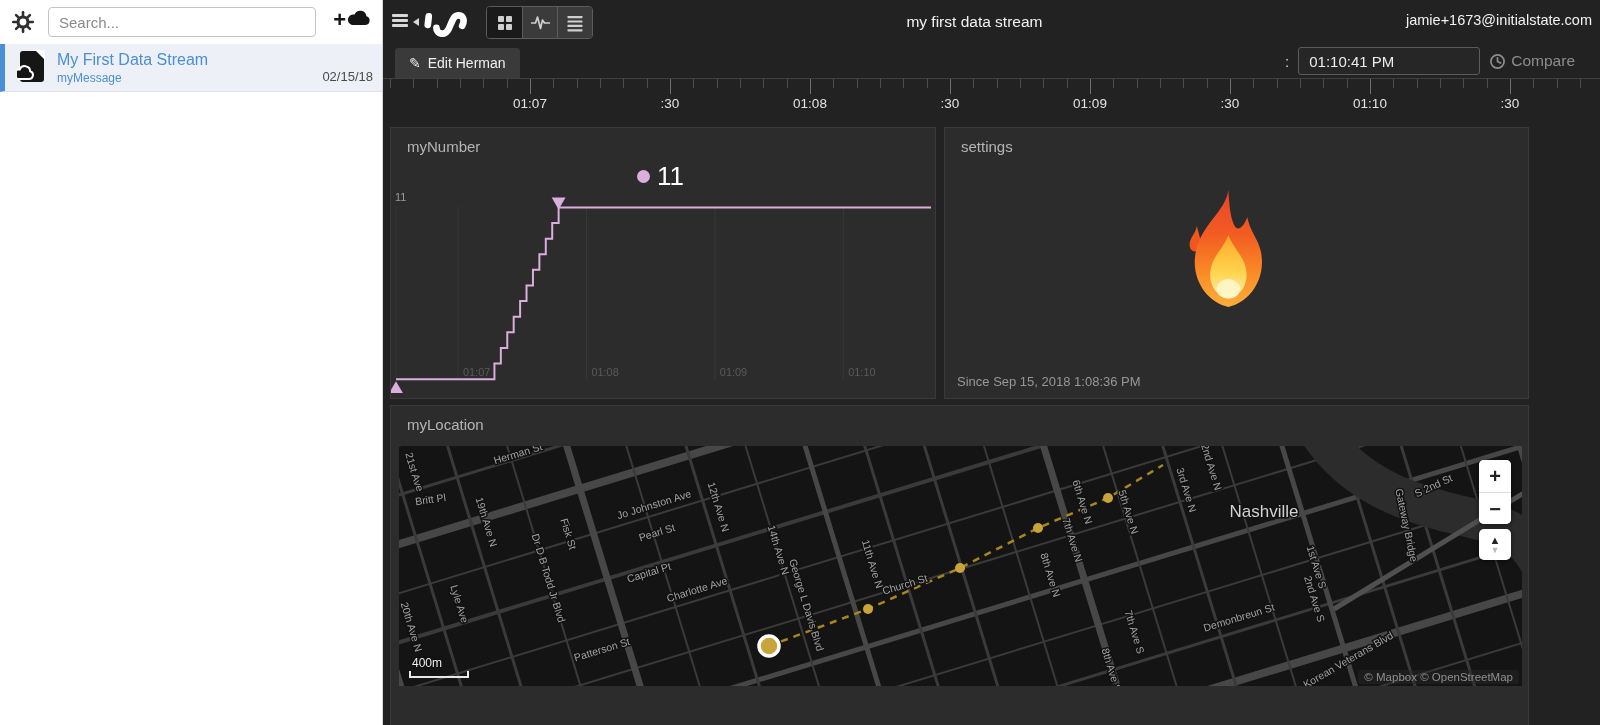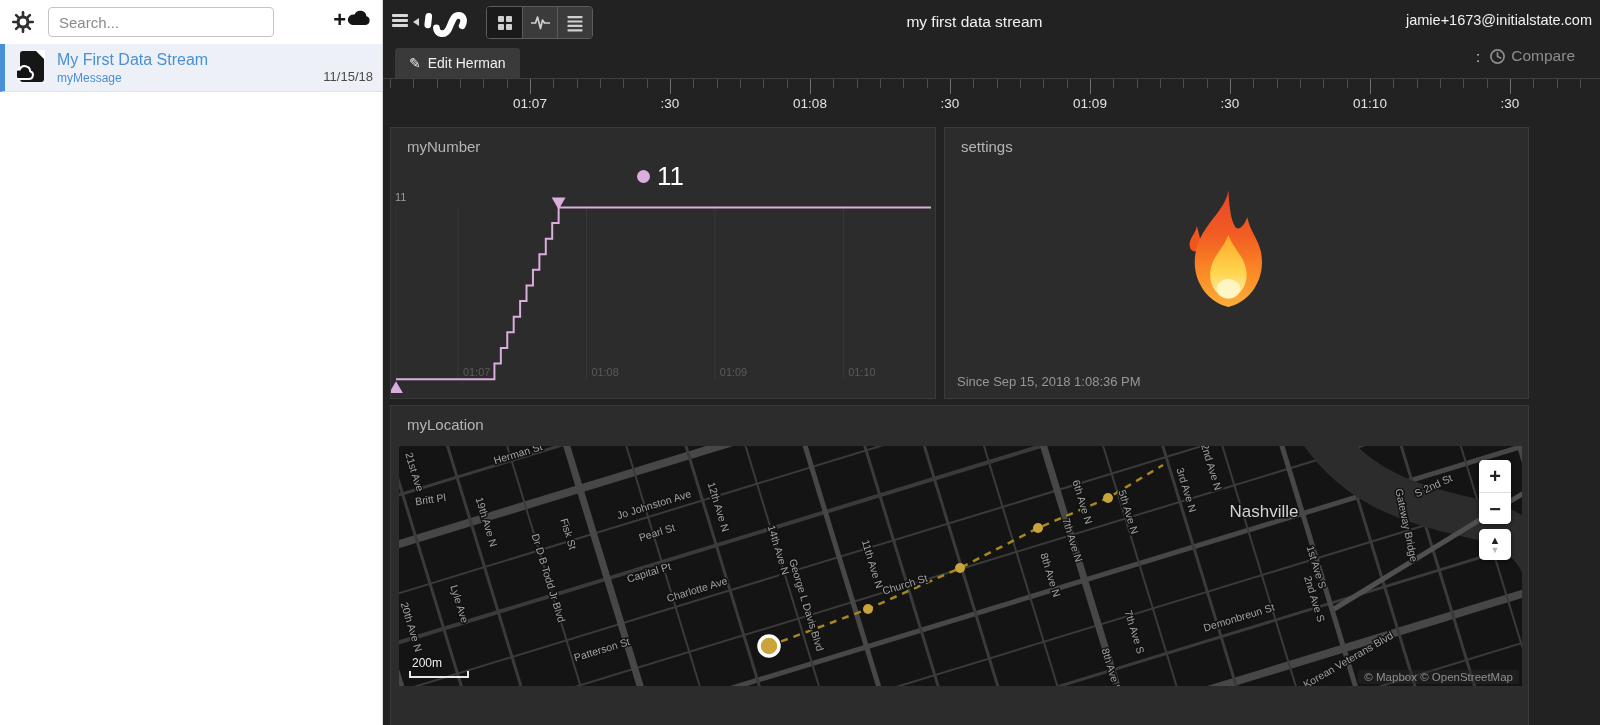--- a/index.html
+++ b/index.html
@@ -4,21 +4,21 @@
 <style>
   html,body{margin:0;padding:0;background:#555;}
   .app{position:relative;width:1600px;height:725px;overflow:hidden;background:#fff;
        font-family:"Liberation Sans",sans-serif;-webkit-font-smoothing:antialiased;}
 
   
   .sidebar{position:absolute;left:0;top:0;width:383px;height:725px;background:#fff;
            border-right:1px solid #d6d6d6;box-sizing:border-box;z-index:2;}
   .side-top{position:relative;height:44px;background:#fff;}
   .gear{position:absolute;left:12px;top:11px;cursor:pointer;}
-  .search{position:absolute;left:48px;top:7px;width:226px;height:30px;box-sizing:border-box;
+  .search{position:absolute;left:48px;top:7px;width:268px;height:30px;box-sizing:border-box;
           border:1px solid #c4c4c4;border-radius:4px;padding:7px 10px;font-size:15px;color:#333;
           outline:none;font-family:inherit;background:#fff;}
   .search::placeholder{color:#8a8a8a;}
   .addbtn{position:absolute;right:10px;top:9px;display:flex;align-items:center;gap:1px;cursor:pointer;}
   .plus{font-size:22px;font-weight:bold;color:#151515;line-height:.9;}
   .stream{position:relative;height:47px;background:#edf1f7;border-left:5px solid #4a90d9;
           border-bottom:1px solid #e3e3e3;cursor:pointer;}
   .s-icon{position:absolute;left:12px;top:6px;}
   .s-title{position:absolute;left:52px;top:7px;font-size:16px;color:#4a8fd3;white-space:nowrap;}
   .s-settings{position:absolute;left:52px;top:27px;font-size:12px;color:#4a8fd3;cursor:pointer;}
@@ -129,21 +129,21 @@
     <div class="stream">
       <span class="s-icon">
         <svg width="30" height="34" viewBox="0 0 30 34">
           <rect x="3" y="1" width="24" height="31" rx="3" fill="#161616"></rect>
           <polygon points="18,0 28,0 28,10" fill="#ffffff"></polygon>
           <path d="M3,16 h11 a4,4 0 0 0 1.2,-7.8 A5.5,5.5 0 0 0 4.6,6.6 A3.8,3.8 0 0 0 3,16 Z" fill="#141414" stroke="#ffffff" stroke-width="2" transform="translate(-2,13)"></path>
         </svg>
       </span>
       <span class="s-title">My First Data Stream</span>
       <span class="s-settings">myMessage</span>
-      <span class="s-date">11/15/18</span>
+      <span class="s-date">02/15/18</span>
     </div>
   </aside>
 
   <div class="main">
 
     <div class="row1">
       <div class="burger">
         <b></b>
           <b></b>
           <b></b>
@@ -188,20 +188,21 @@
       <span class="email">jamie+1673@initialstate.com</span>
     </div>
 
     <div class="row2">
       <button class="edit-tiles">
         <span class="pencil">✎</span>
         <span>Edit Herman</span>
       </button>
       <div class="timegrp">
         <span class="colon">:</span>
+        <input class="tinput" type="text" value="01:10:41 PM" style="">
         <span class="compare">
           <svg width="17" height="17" viewBox="0 0 17 17">
             <circle cx="8.5" cy="8.5" r="6.6" fill="none" stroke="#8d8d8d" stroke-width="1.7"></circle>
             <path d="M8.5,4.8 V8.5 L11.6,10" fill="none" stroke="#8d8d8d" stroke-width="1.7" stroke-linecap="round"></path>
           </svg>
           <span>Compare</span>
         </span>
       </div>
     </div>
 
@@ -428,21 +429,21 @@
           <div class="zoombox">
             <button class="zbtn">+</button>
             <button class="zbtn">−</button>
           </div>
           <div class="compassbox">
             <span class="up">▲</span>
             <span class="dn">▼</span>
           </div>
         </div>
         <div class="scalebar">
-          <div class="txt">200m</div>
+          <div class="txt">400m</div>
           <div class="bar"></div>
         </div>
         <span class="attr">© Mapbox © OpenStreetMap</span>
       </div>
     </section>
 
   </div>
 </div>
 
 </body></html>

